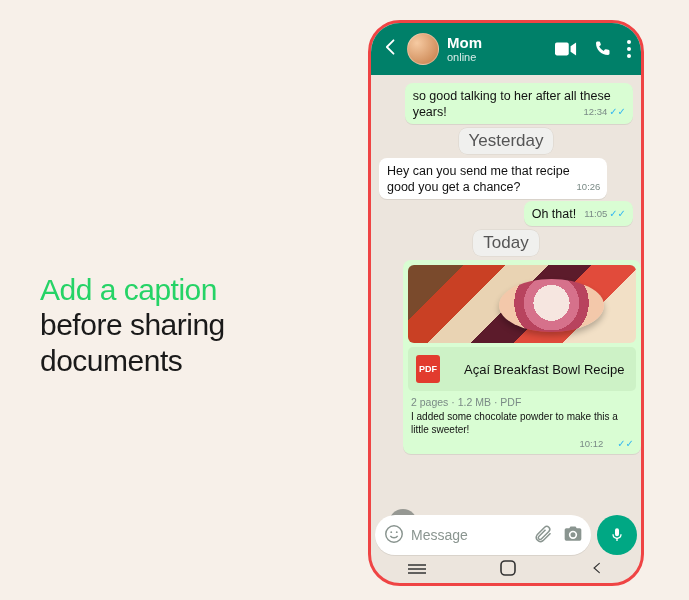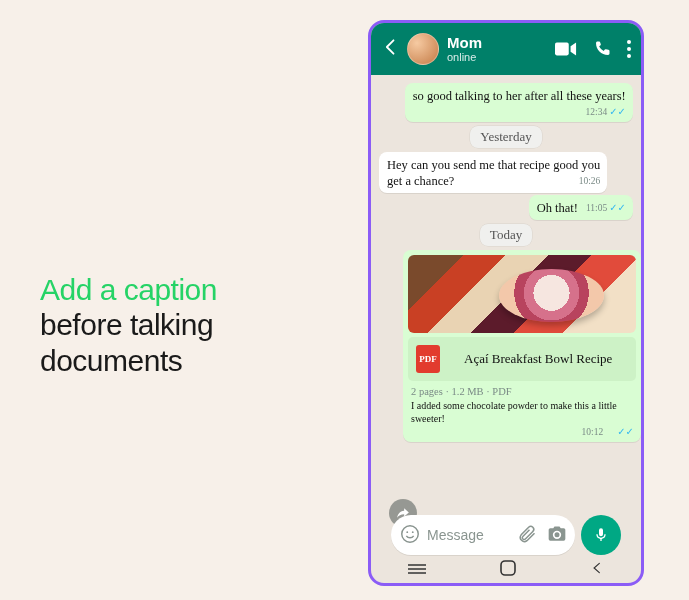--- a/index.html
+++ b/index.html
@@ -1,61 +1,61 @@
 <!DOCTYPE html>
 <html><head>
 <meta charset="utf-8">
 <style>
   body{margin:0;background:#f7f0e9;font-family:Helvetica,Arial,sans-serif;}
   .canvas{position:relative;width:689px;height:600px;overflow:hidden;}
   .headline{position:absolute;left:40px;top:272px;font-size:30px;line-height:1.18;color:#1a1a1a;letter-spacing:-.5px;}
   .headline .green{color:#25d366;}
-  .phone{position:absolute;right:45px;top:20px;width:270px;height:560px;border:3px solid #8b5cf6;border-radius:16px;background:#ece5dd;overflow:hidden;}
+  .phone{position:absolute;right:45px;top:20px;width:270px;height:560px;border:3px solid #ef4444;border-radius:32px;background:#ece5dd;overflow:hidden;}
   .topbar{background:#008069;height:52px;display:flex;align-items:center;padding:0 10px;color:#fff;}
   .back{margin-right:6px;}
   .avatar{width:30px;height:30px;border-radius:50%;background:radial-gradient(circle at 30% 30%,#f6caa2,#c37a45);border:1px solid rgba(255,255,255,.3);margin-right:8px;flex:none;}
   .contact{display:flex;flex-direction:column;line-height:1.1;}
   .contact .name{font-size:15px;font-weight:600;}
   .contact .status{font-size:11px;opacity:.85;}
   .actions{margin-left:auto;display:flex;gap:16px;align-items:center;}
   .actions svg{display:block;}
-  .chat{position:relative;height:452px;background:#ece5dd;padding:6px 8px 4px 8px;box-sizing:border-box;overflow:hidden;font-family:Liberation Serif, serif;}
-  .pill{display:block;margin:4px auto;padding:3px 10px;font-size:13px;color:#555;background:#f0f0ee;border-radius:8px;width:max-content;box-shadow:0 0 0 .5px rgba(0,0,0,.08);text-align:right;}
+  .chat{position:relative;height:452px;background:#ece5dd;padding:6px 8px 4px 8px;box-sizing:border-box;overflow:hidden;}
+  .pill{display:block;margin:4px auto;padding:3px 10px;font-size:17px;color:#555;background:#f0f0ee;border-radius:8px;width:max-content;box-shadow:0 0 0 .5px rgba(0,0,0,.08);text-align:right;}
   .row{display:flex;margin:2px 0;}
   .row.sent{justify-content:flex-end;}
   .row.recv{justify-content:flex-start;}
   .bubble{max-width:84%;padding:5px 7px 4px 8px;border-radius:8px;font-size:12.5px;line-height:1.28;color:#111;box-shadow:0 1px 0 rgba(0,0,0,.08);}
   .sent .bubble{background:#d9fdd3;}
   .recv .bubble{background:#fff;}
   .meta{display:inline-flex;align-items:center;gap:2px;font-size:9.5px;color:#7a8a86;float:right;margin-left:8px;margin-top:2px;}
   .ticks{color:#34b7f1;font-size:10px;line-height:1;}
   .doc-bubble{background:#d9fdd3;border-radius:8px;padding:5px;box-shadow:0 1px 0 rgba(0,0,0,.08);width:228px;}
   .preview{height:78px;border-radius:6px;background:linear-gradient(135deg,#7a4a2c 0 18%,#c94024 18% 32%,#e9d3b3 32% 46%,#5c1b2b 46% 60%,#e14b3b 60% 76%,#f2e0c6 76% 100%);position:relative;overflow:hidden;}
   .preview::after{content:"";position:absolute;left:40%;top:18%;width:46%;height:68%;border-radius:50%;background:radial-gradient(circle at 50% 45%,#f6e6e0 0 30%,#d6718b 30% 46%,#b8435e 46% 62%,#f3c8aa 62% 100%);box-shadow:0 4px 6px rgba(0,0,0,.25);}
   .doc-row{display:flex;align-items:center;gap:24px;background:#cdf2c6;margin-top:4px;padding:8px;border-radius:5px;}
   .pdf-icon{width:24px;height:28px;border-radius:3px;background:#e23b2e;display:flex;align-items:center;justify-content:center;color:#fff;font-size:9px;font-weight:700;flex:none;}
   .doc-title{font-size:13px;color:#111;}
   .doc-info{font-size:10.5px;color:#7a8a86;margin:5px 3px 2px 3px;}
   .caption{font-size:10px;color:#111;margin:0 3px 2px 3px;line-height:1.3;}
   .doc-meta{display:flex;justify-content:flex-end;align-items:center;gap:14px;font-size:9.5px;color:#7a8a86;margin-right:2px;}
   .fwd{position:absolute;left:-14px;top:249px;width:28px;height:28px;border-radius:50%;background:rgba(80,90,85,.55);display:flex;align-items:center;justify-content:center;}
-  .inputbar{position:absolute;bottom:28px;left:0;right:0;padding:0 20px;display:flex;align-items:center;gap:6px;}
+  .inputbar{position:absolute;bottom:28px;left:0;right:0;padding:0 4px;display:flex;align-items:center;gap:6px;}
   .field{flex:1;background:#fff;border-radius:22px;height:40px;display:flex;align-items:center;padding:0 8px;color:#8a9590;font-size:14px;box-shadow:0 1px 0 rgba(0,0,0,.08);}
   .field .ph{flex:1;margin-left:6px;}
   .mic{width:40px;height:40px;border-radius:50%;background:#00a884;display:flex;align-items:center;justify-content:center;}
   .navbar{position:absolute;bottom:0;left:0;right:0;height:26px;display:flex;justify-content:space-around;align-items:center;}
   .docwrap{position:relative;margin-left:auto;margin-top:4px;margin-right:2px;width:228px;}
 </style>
 </head>
 <body>
 <div class="canvas">
 
 <div class="headline">
   <span class="green">Add a caption</span><br>
-  <span>before talking</span><br>
+  <span>before sharing</span><br>
   <span>documents</span>
 </div>
 
 <div class="phone">
   <div class="topbar">
     <span class="back">
       <svg width="20" height="20" viewBox="0 0 24 24" fill="none">
             <path d="M15 4l-8 8 8 8" stroke="#fff" stroke-width="2.2" stroke-linecap="round" stroke-linejoin="round"></path>
           </svg>
     </span>

